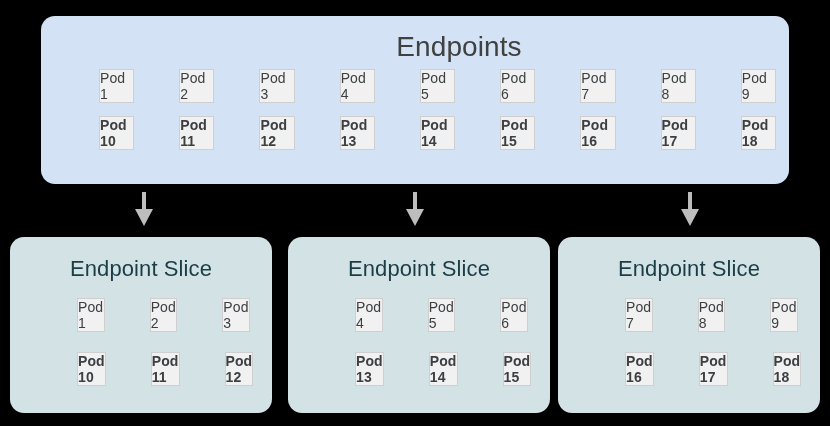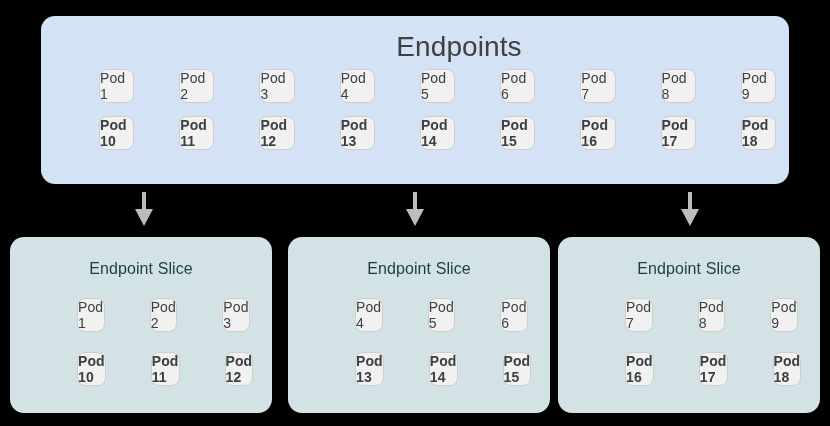--- a/index.html
+++ b/index.html
@@ -60,21 +60,21 @@
     justify-content: space-between;
   }
   .pod-row + .pod-row {
     margin-top: 13px;
     font-weight: bold;
   }
 
   .pod {
     background: #f1f1f1;
     border: 1px solid #cfcfcf;
-    border-radius: 8px;
+    border-radius: 0;
     height: 34px;
     box-sizing: border-box;
     display: flex;
     align-items: center;
     justify-content: center;
     font-size: 14px;
     color: #3c4043;
     letter-spacing: 0.1px;
     margin-left: 45px;
   }
@@ -108,21 +108,21 @@
   .slice-1 { left: 10px; }
   .slice-2 { left: 288px; }
   .slice-3 { left: 558px; }
 
   .slice-title {
     position: absolute;
     left: 0;
     top: 19px;
     width: 100%;
     text-align: center;
-    font-size: 16px;
+    font-size: 22px;
     color: #1b3d45;
     letter-spacing: 0.1px;
     line-height: 26px;
   }
 
   .slice-rows {
     position: absolute;
     left: 22px;
     top: 61px;
     width: 218px;

